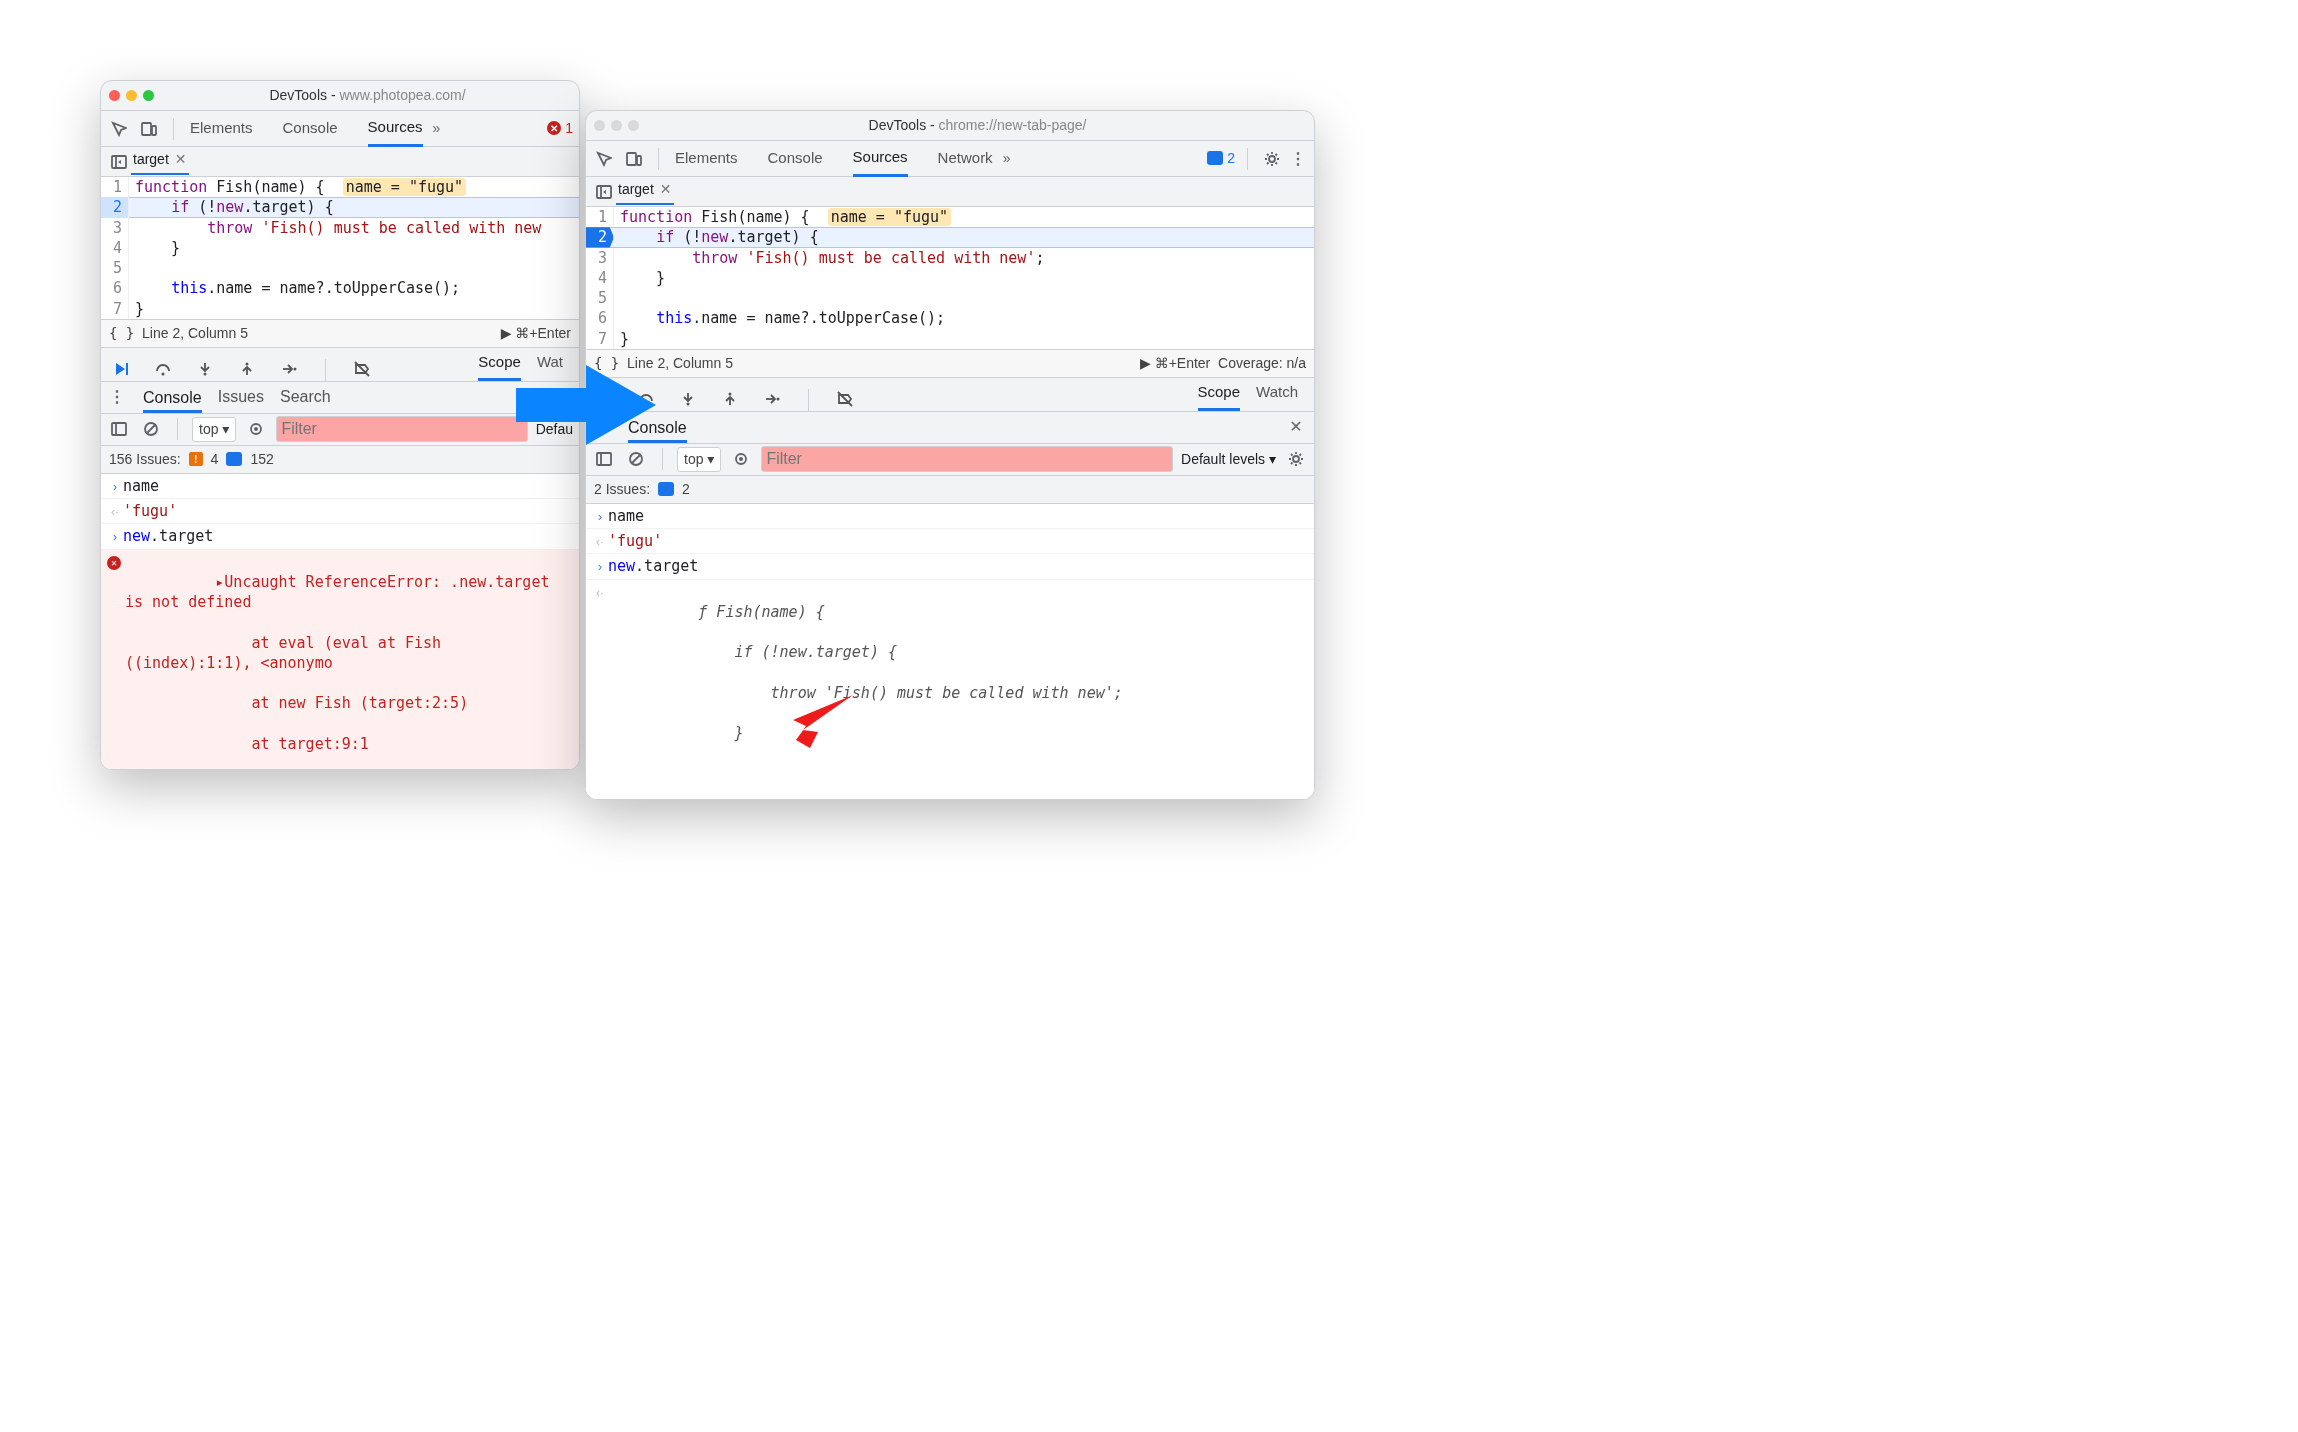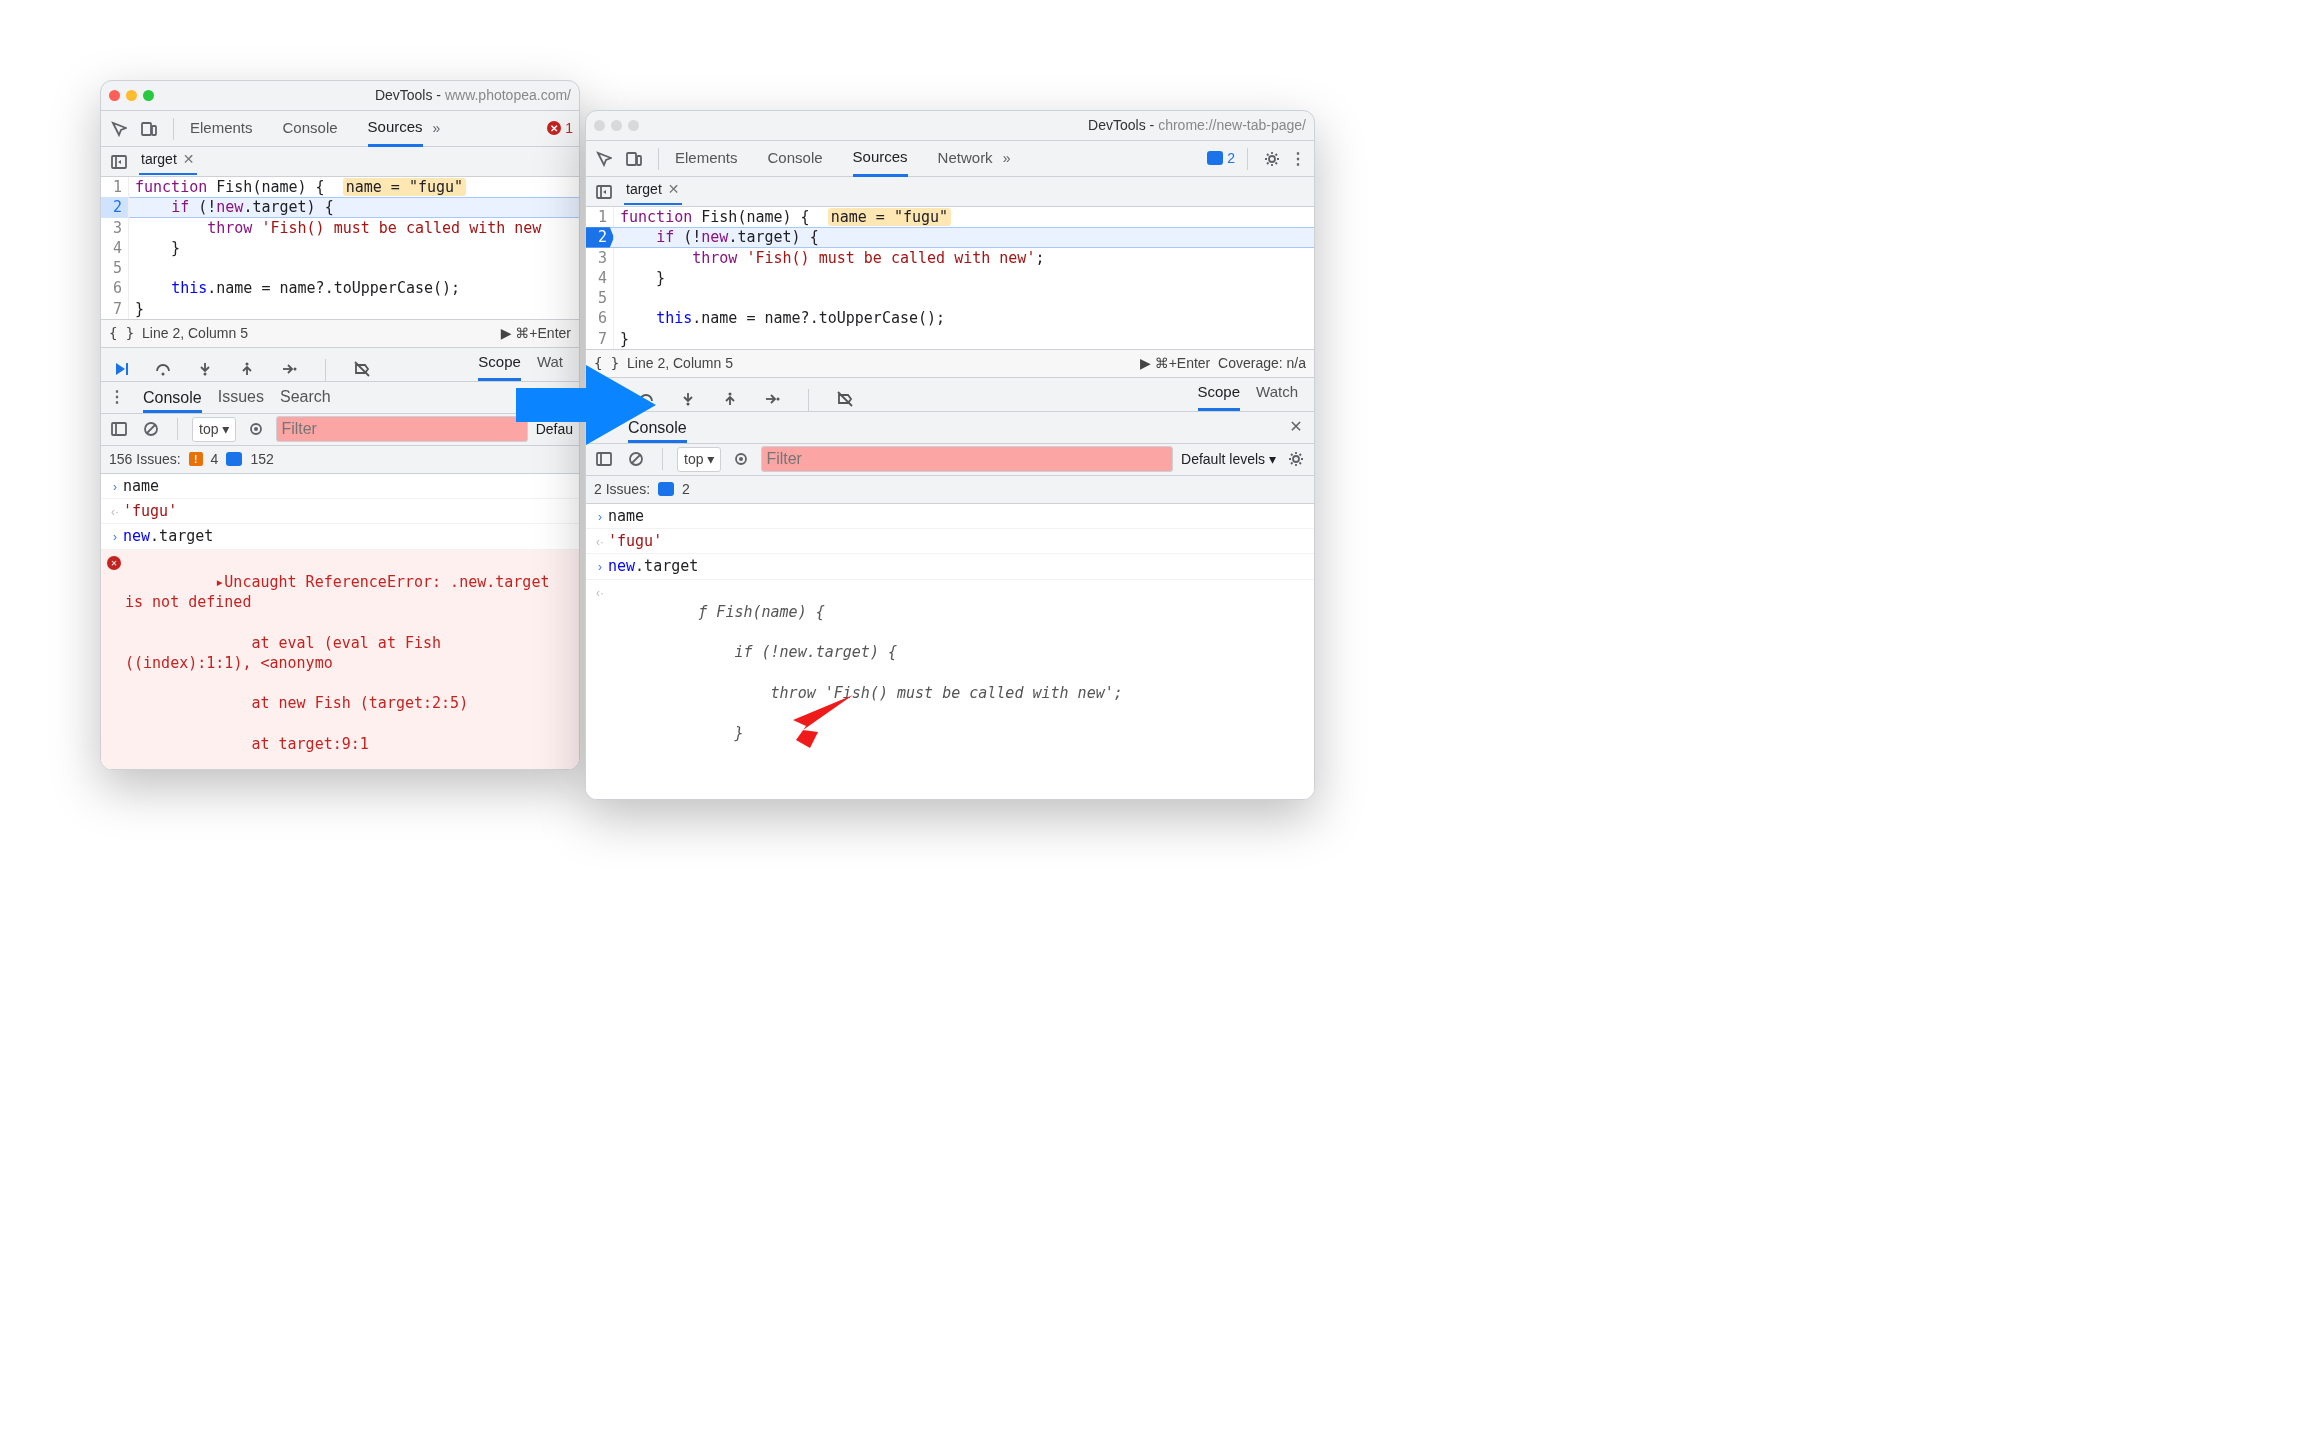--- a/index.html
+++ b/index.html
@@ -28,37 +28,37 @@
   body{margin:0;background:#fff;font:16px/1.35 -apple-system,Helvetica,Arial,sans-serif;color:var(--text)}
   .stage{position:relative;width:1460px;height:900px;margin:20px}
   .win{position:absolute;background:var(--bg);border:1px solid var(--border);border-radius:12px;box-shadow:0 18px 50px rgba(0,0,0,.25);overflow:hidden}
   .win.left{left:80px;top:60px;width:480px;height:690px}
   .win.right{left:565px;top:90px;width:730px;height:690px}
   .titlebar{height:30px;display:flex;align-items:center;padding:0 8px;border-bottom:1px solid var(--border)}
   .traffic{display:flex;gap:6px;margin-right:10px}
   .dot{width:11px;height:11px;border-radius:50%}
   .dot.red{background:#ff5f57}.dot.yellow{background:#febc2e}.dot.green{background:#28c840}
   .dot.dim{background:#d9d9d9}
-  .title{flex:1;text-align:right;font-size:14px;color:#333}
+  .title{flex:1;text-align:center;font-size:14px;color:#333}
   .title .grey{color:#888}
   .toolbar{height:36px;display:flex;align-items:center;border-bottom:1px solid var(--border);padding:0 6px;gap:6px}
   .sep{width:1px;height:22px;background:var(--border);margin:0 6px}
   .ico{width:24px;height:24px;display:flex;align-items:center;justify-content:center;color:var(--faded);cursor:pointer;border-radius:3px}
   .ico svg{width:16px;height:16px;stroke:currentColor;fill:none;stroke-width:1.8}
   .tabstrip{display:flex;gap:30px;padding-left:4px}
   .tab{height:36px;display:flex;align-items:center;font-size:15px;color:#555;cursor:pointer;white-space:nowrap}
   .tab.active{color:var(--text);border-bottom:3px solid var(--tab-active);font-weight:500}
   .chev{color:var(--faded);font-size:14px;cursor:pointer;padding:4px}
   .badge-err{display:flex;align-items:center;gap:4px;font-size:14px;color:var(--err-dark)}
   .badge-err .circle{width:14px;height:14px;border-radius:50%;background:var(--err-dark);color:#fff;font-size:10px;display:flex;align-items:center;justify-content:center;font-weight:bold}
   .badge-msg{display:flex;align-items:center;gap:4px;font-size:14px;color:var(--blue)}
   .badge-msg .bubble{width:16px;height:14px;border-radius:3px;background:var(--blue);position:relative}
   .badge-msg .bubble:after{content:"";position:absolute;bottom:-3px;left:3px;border:3px solid transparent;border-top-color:var(--blue)}
   .spacer{flex:1}
-  .subbar{height:30px;display:flex;align-items:center;border-bottom:1px solid var(--border);padding:0 6px;gap:8px;background:var(--bg)}
+  .subbar{height:30px;display:flex;align-items:center;border-bottom:1px solid var(--border);padding:0 6px;background:var(--bg)}
   .filetab{display:flex;align-items:center;gap:6px;padding:2px 2px 4px;border-bottom:2px solid var(--tab-active);font-size:14px}
   .closex{color:#777;cursor:pointer;font-size:14px}
   .code{background:#fff;font-family:ui-monospace,Menlo,monospace;font-size:15px;position:relative}
   .gutter{width:28px;text-align:right;padding-right:6px;color:var(--gutter-text);user-select:none;background:#fff}
   .ln{display:flex}
   .ln .gutter{border-right:1px solid #eee}
   .ln .c{padding-left:6px;white-space:pre;flex:1}
   .ln.hl{background:var(--hl-line);box-shadow:inset 0 1px var(--hl-line-border),inset 0 -1px var(--hl-line-border)}
   .ln.hl .gutter{background:#cfe3ff;color:#1a73e8}
   .kw{color:var(--purple)}

